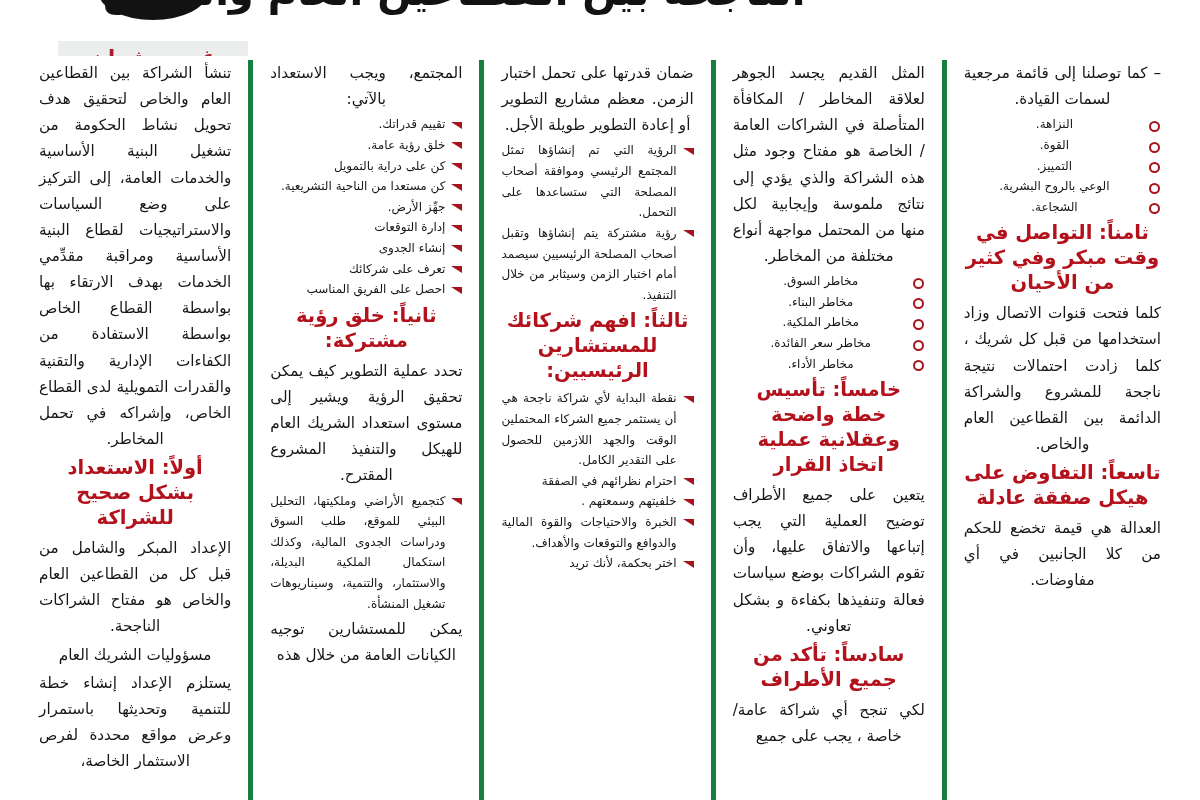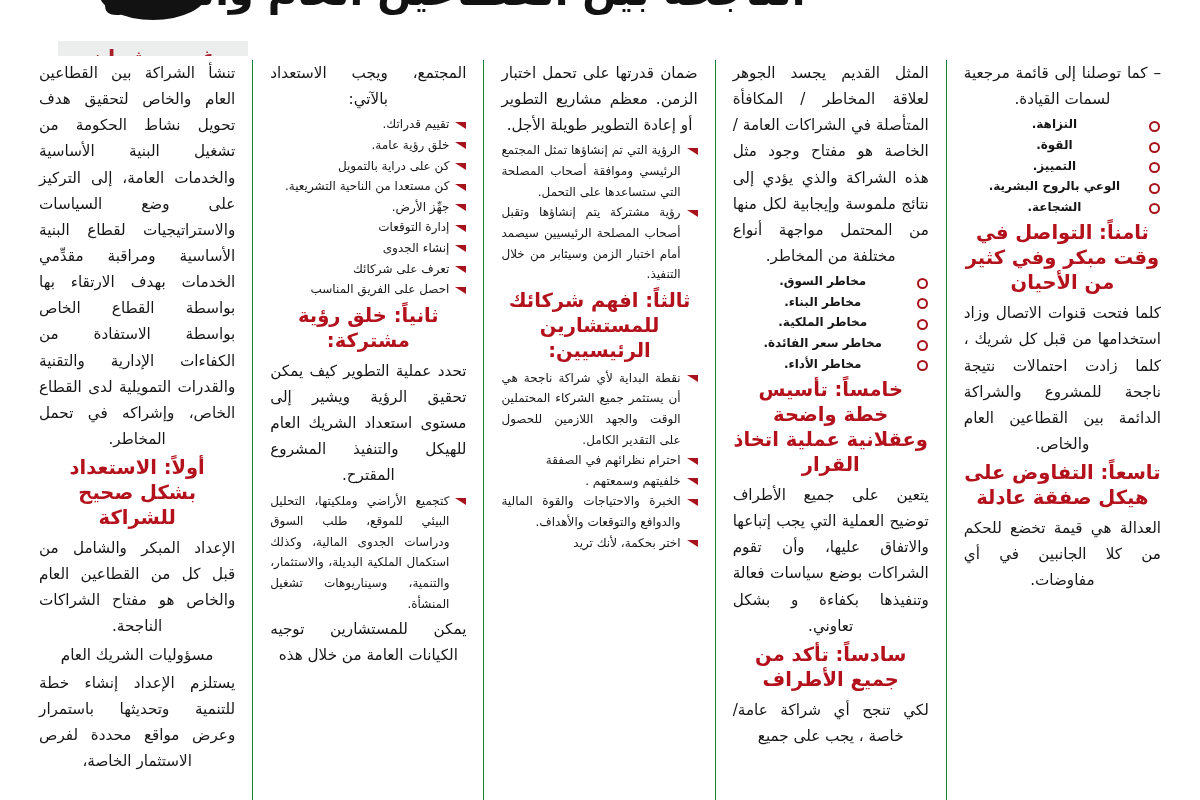--- a/index.html
+++ b/index.html
@@ -94,21 +94,21 @@
   }
   .col {
     width: 20%;
     box-sizing: border-box;
     padding: 0 17px;
     position: relative;
     overflow: hidden;
     height: 740px;
   }
   .col + .col {
-    border-right: 1px solid #15803d;
+    border-right: 5px solid #15803d;
   }
 
   
   p.body {
     margin: 0 0 2px 0;
     font-size: 15.2px;
     line-height: 1.72;
     text-align: justify;
     text-align-last: center;
     color: #161616;
@@ -153,21 +153,20 @@
     top: 0.62em;
     width: 0;
     height: 0;
     border-style: solid;
     border-width: 0 11px 7px 0;
     border-color: transparent #a7131c transparent transparent;
   }
   
   ul.bullets.circ > li {
     padding-right: 16px;
-    font-weight: bold;
   }
   ul.bullets.circ > li::before {
     content: "";
     position: absolute;
     right: 1px;
     top: 0.55em;
     width: 7px;
     height: 7px;
     border: 2.4px solid #a7131c;
     border-radius: 50%;

